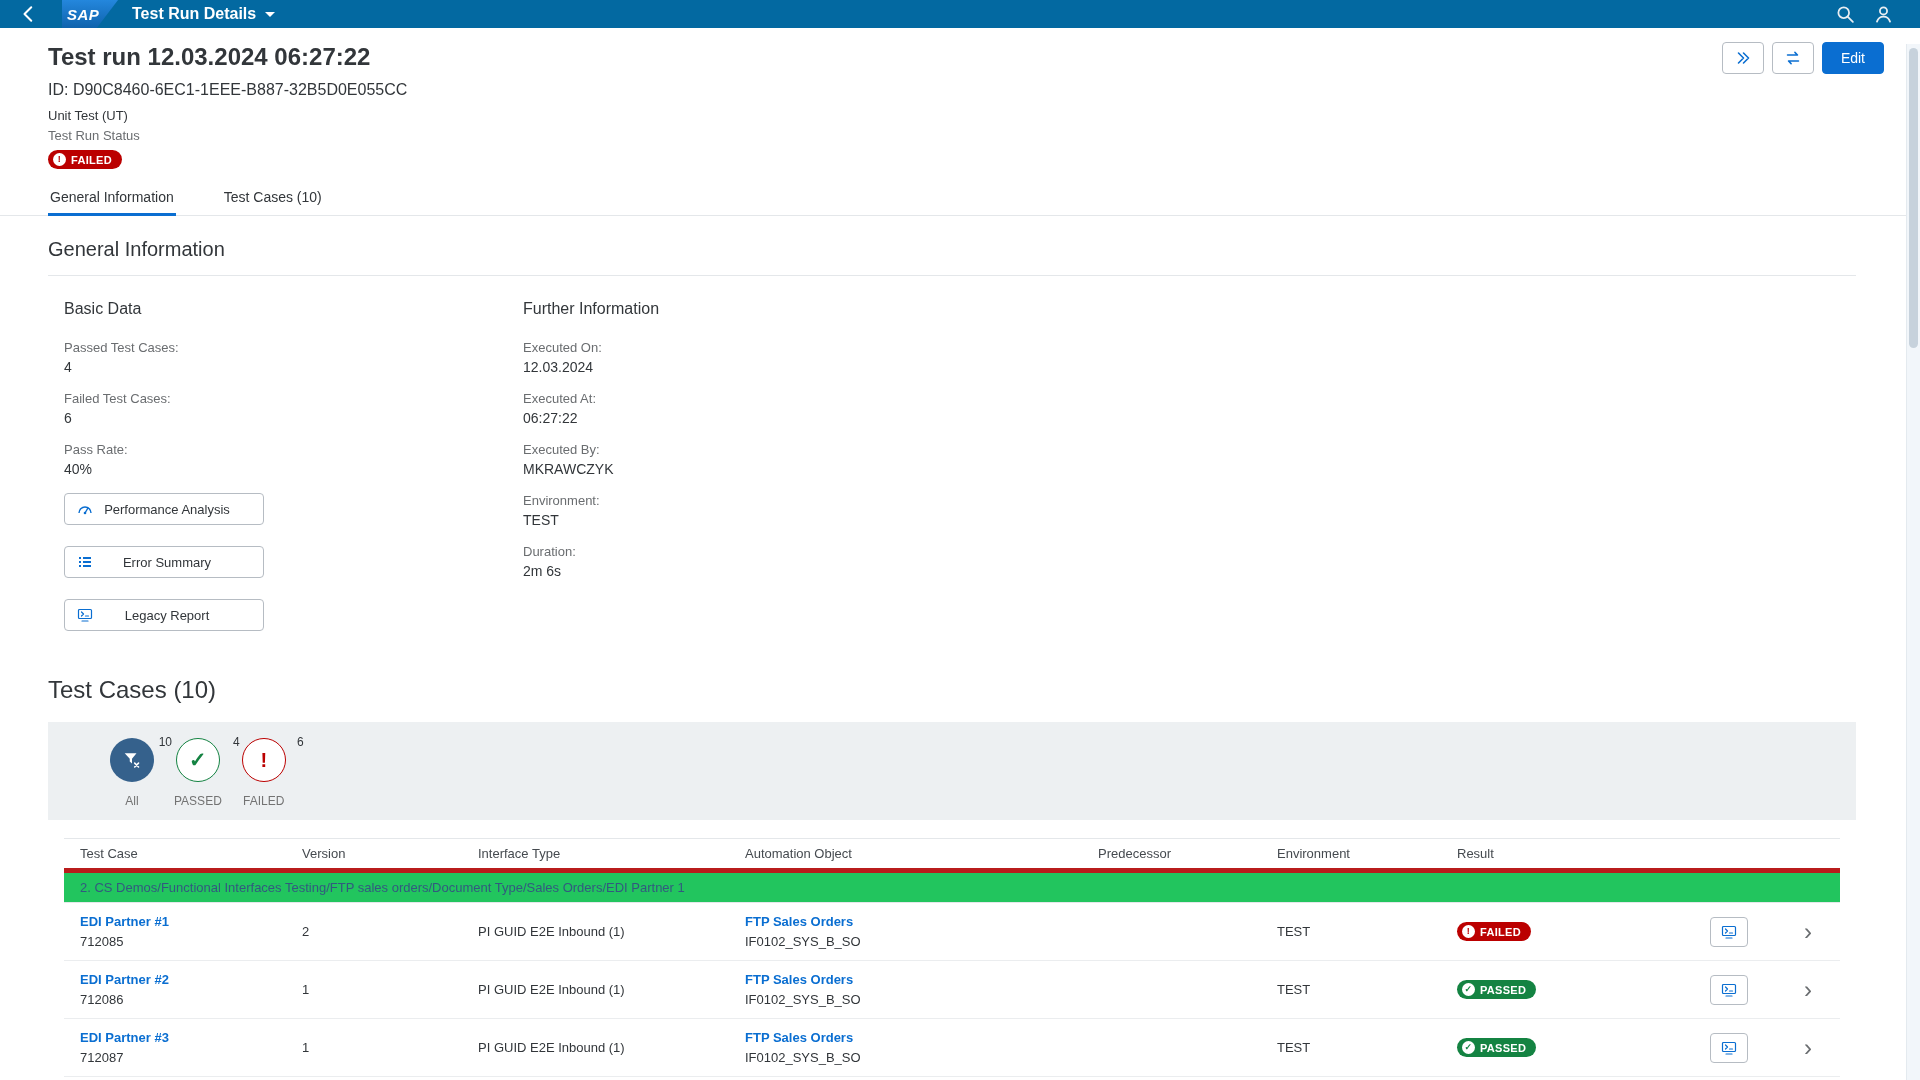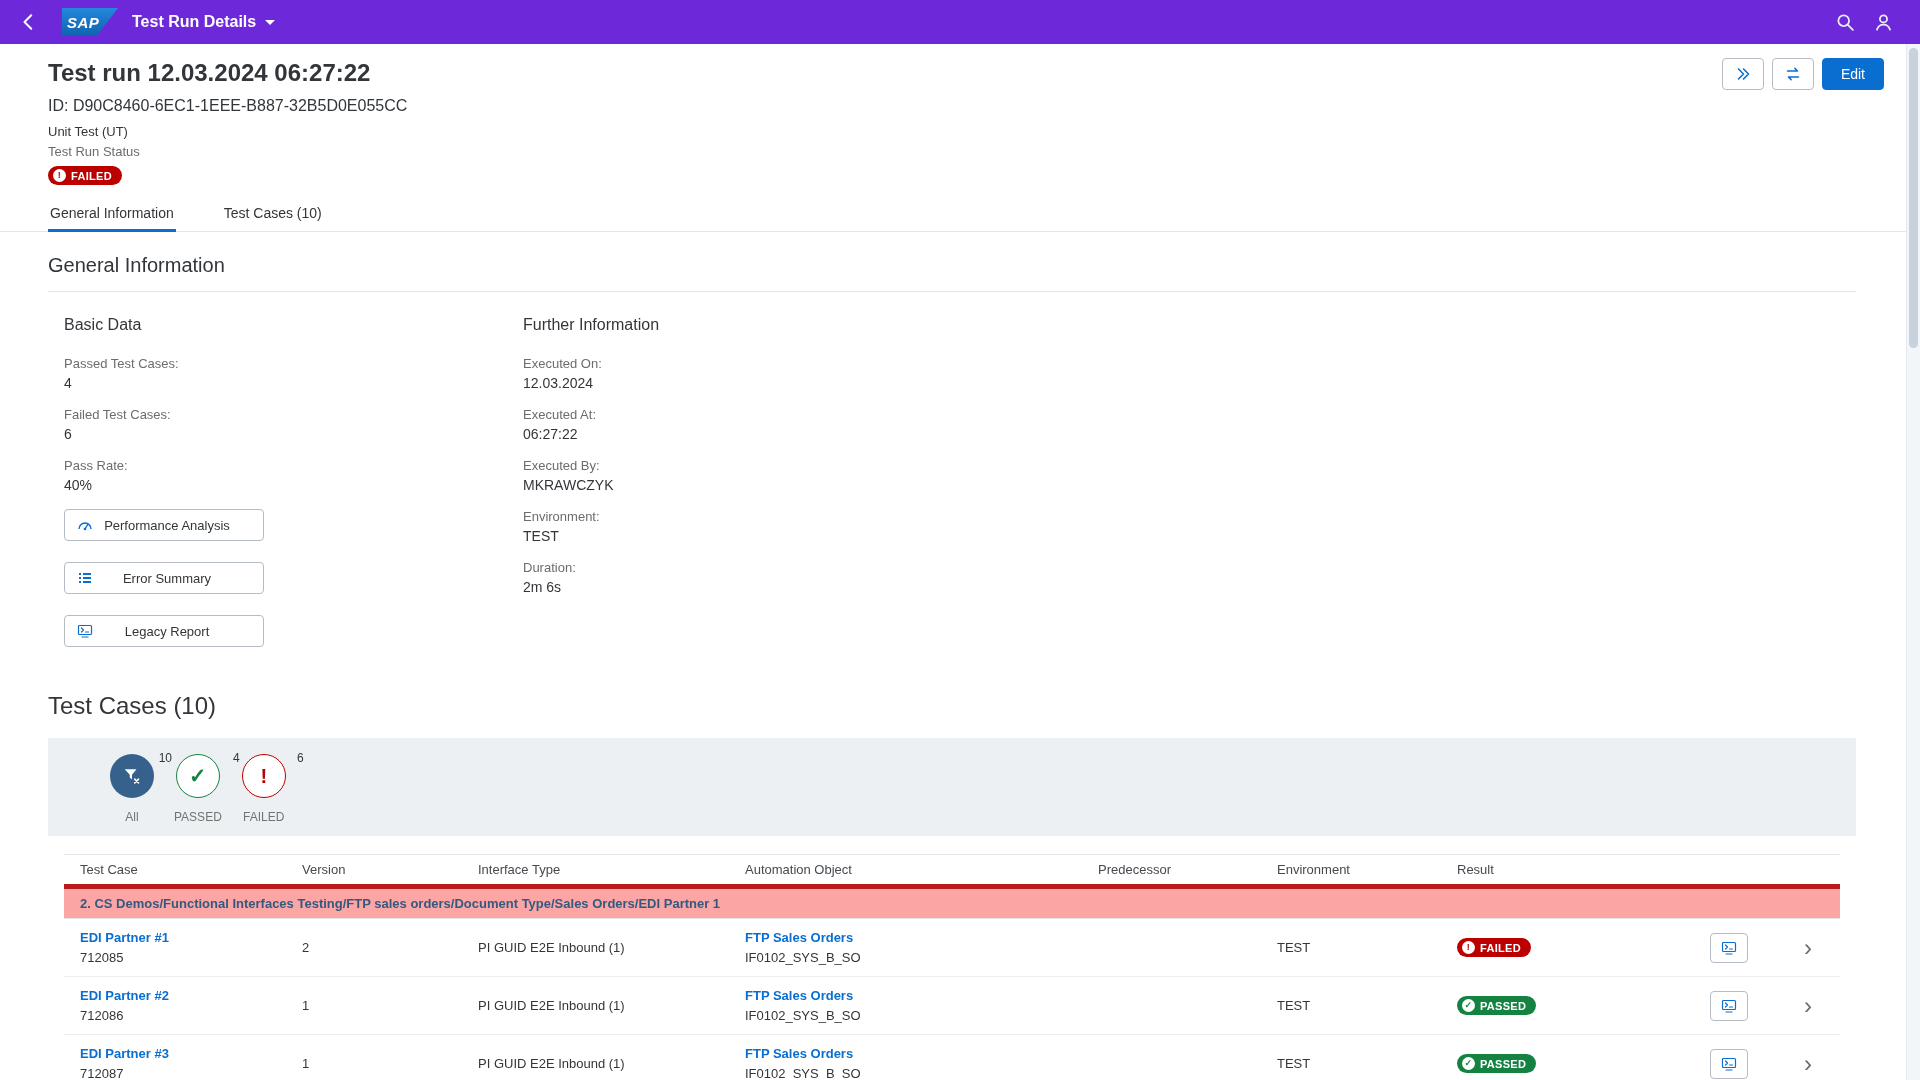--- a/index.html
+++ b/index.html
@@ -1,21 +1,21 @@
 <!DOCTYPE html>
 <html><head>
 <meta charset="utf-8">
 <style>
   * { margin:0; padding:0; box-sizing:border-box; }
   html,body { width:1920px; height:1080px; overflow:hidden; background:#fff;
     font-family:"Liberation Sans", sans-serif; color:#32363a; }
   .app { position:relative; width:1920px; height:1080px; overflow:hidden; }
 
   
-  .shell { height:44px; background:#6d28d9; display:flex; align-items:center; padding:0 18px 0 10px; }
+  .shell { height:28px; background:#0369a1; display:flex; align-items:center; padding:0 18px 0 10px; }
   .shell-btn { width:38px; height:38px; display:flex; align-items:center; justify-content:center;
     background:none; border:none; cursor:pointer; }
   .sap-logo { width:56px; height:28px; margin:0 14px 0 14px;
     background:linear-gradient(180deg,#2487dd 0%,#0f63ad 100%);
     clip-path:polygon(0 0,100% 0,62% 100%,0 100%);
     display:flex; align-items:center; }
   .sap-logo span { color:#fff; font-style:italic; font-weight:bold; font-size:15px; padding-left:5px; letter-spacing:.5px; }
   .shell-title { color:#fff; font-size:16px; font-weight:600; display:flex; align-items:center; gap:9px; cursor:pointer; }
   .caret { width:0; height:0; border-left:5px solid transparent; border-right:5px solid transparent; border-top:5px solid #fff; }
   .shell-spacer { flex:1; }
@@ -74,22 +74,22 @@
   .circle.ring-green { background:#fff; border:1.5px solid #148342; color:#148342; }
   .circle.ring-red { background:#fff; border:1.5px solid #bb0000; color:#bb0000; }
   .glyph-check { font-size:21px; font-weight:700; }
   .glyph-bang { font-size:20px; font-weight:700; }
   .filter .flabel { margin-top:12px; font-size:12px; color:#737373; }
 
   .tc-table { margin:18px 16px 0; border-top:1px solid #e4e7ea; }
   .trow { display:grid; grid-template-columns:222px 176px 267px 353px 179px 180px 243px 90px 68px; align-items:center; }
   .trow > div { padding-left:16px; }
   .thead { height:34px; border-bottom:5px solid #b91c1c; font-size:13px; color:#454a4f; }
-  .group-row { height:30px; background:#fca5a5; border-bottom:1px solid #e4e7ea; display:flex; align-items:center;
-    padding-left:16px; font-size:13px; color:#33597f;font-weight:bold; }
+  .group-row { height:30px; background:#22c55e; border-bottom:1px solid #e4e7ea; display:flex; align-items:center;
+    padding-left:16px; font-size:13px; color:#33597f; }
   .data-row { height:58px; border-bottom:1px solid #ebedef; font-size:13px; }
   .two-line { display:flex; flex-direction:column; gap:5px; }
   .link { color:#0a6ed1; font-weight:700; font-size:13px; text-decoration:none; cursor:pointer; }
   .sub { color:#32363a; font-size:13px; }
   .cell.center { display:flex; justify-content:center; padding-left:0; }
   .mini-btn { width:38px; height:30px; border:1px solid #b6bcc3; border-radius:4px; background:#fff;
     display:flex; align-items:center; justify-content:center; cursor:pointer; }
   .chev { font-size:24px; color:#6a6d70; line-height:1; cursor:pointer; }
 
   

